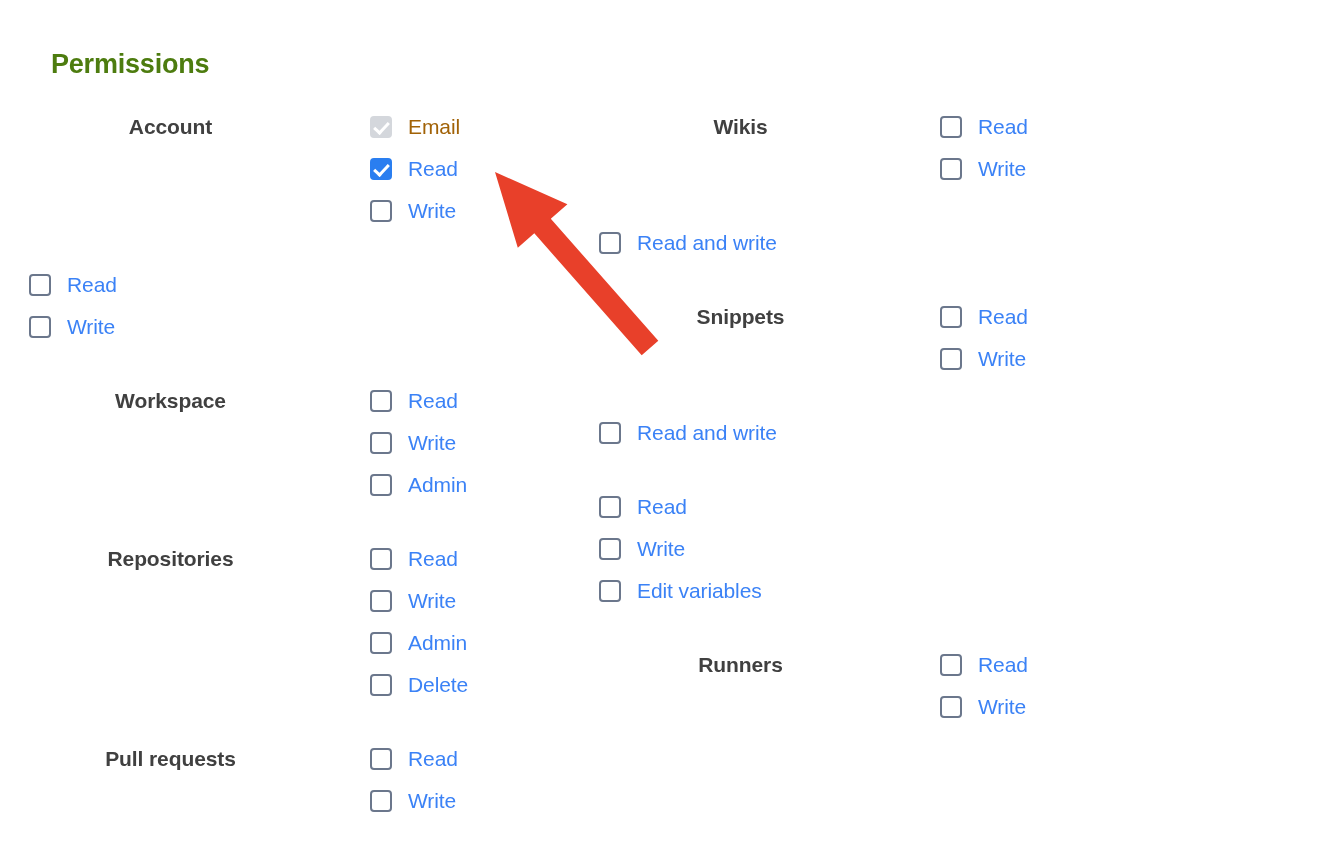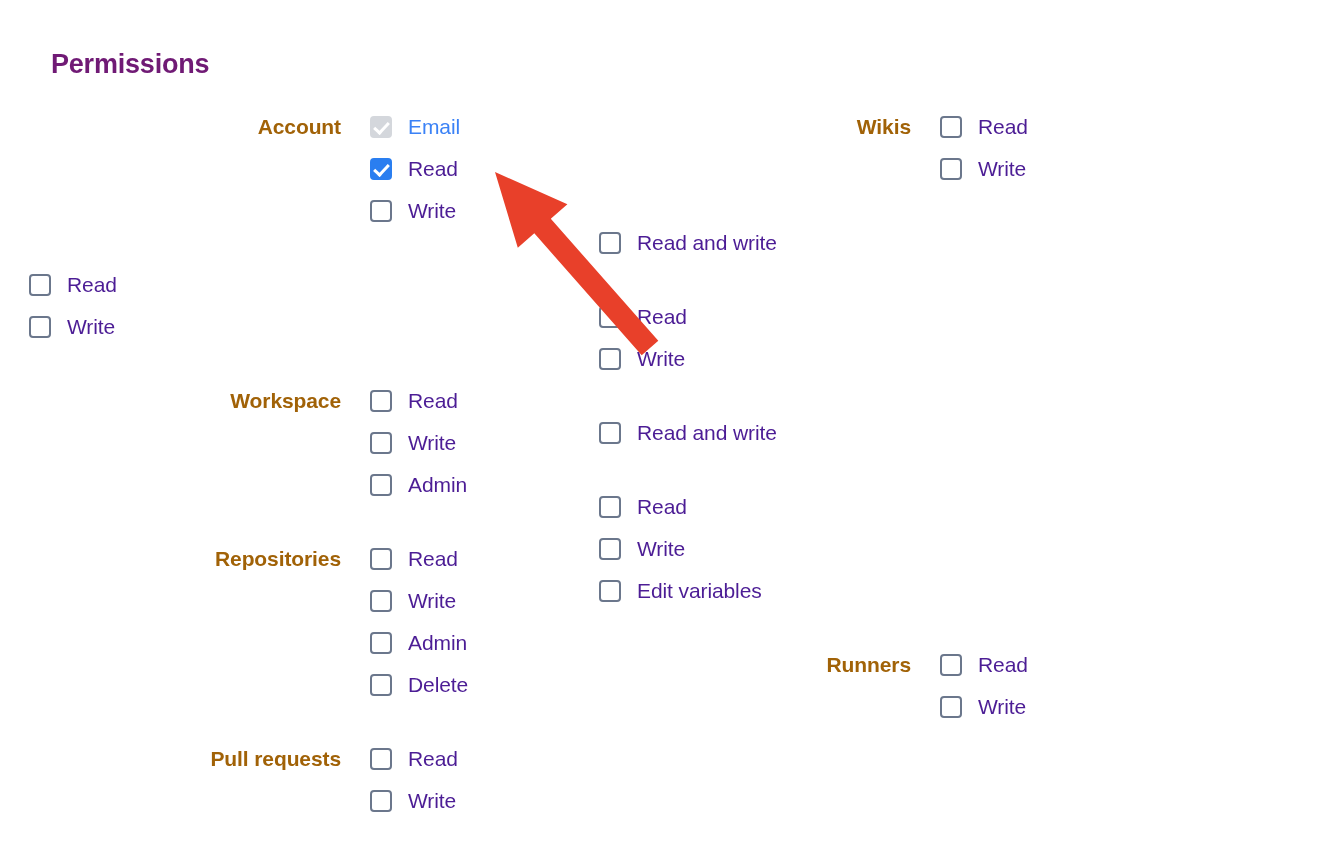--- a/index.html
+++ b/index.html
@@ -15,44 +15,44 @@
     -webkit-font-smoothing: antialiased;
     overflow: hidden;
   }
 
   #page-title {
     position: absolute;
     left: 51px;
     top: 49px;
     font-size: 27px;
     font-weight: bold;
-    color: #701a75;
+    color: #4d7c0f;
     letter-spacing: -0.2px;
   }
 
   .column {
     position: absolute;
     top: 106px;
   }
   #column-left  { left: 0px;   width: 700px; }
   #column-right { left: 570px; width: 700px; }
 
   .perm-group {
     display: flex;
     flex-direction: row;
     align-items: flex-start;
     margin-bottom: 32px;
   }
 
   .group-label {
     width: 341px;
-    text-align: right;
+    text-align: center;
     font-size: 21px;
     font-weight: bold;
-    color: #a16207;
+    color: #404040;
     line-height: 42px;
     padding-right: 0px;
     box-sizing: border-box;
     letter-spacing: -0.1px;
   }
 
   .group-options {
     margin-left: 29px;
     display: flex;
     flex-direction: column;
@@ -92,25 +92,25 @@
     width: 6px;
     height: 12px;
     border: solid #ffffff;
     border-width: 0 3px 3px 0;
     transform: rotate(43deg);
   }
 
   .option-label {
     margin-left: 16px;
     font-size: 21px;
-    color: #4c1d95;
+    color: #3b82f6;
     white-space: nowrap;
     letter-spacing: -0.1px;
   }
-  .option-label.muted { color: #3b82f6; }
+  .option-label.muted { color: #a16207; }
 
   #annotation-arrow {
     position: absolute;
     left: 0;
     top: 0;
     width: 1322px;
     height: 844px;
     pointer-events: none;
   }
 </style>
@@ -217,20 +217,21 @@
     </div>
     <div class="perm-group">
       <div class="group-options">
         <label class="option-row">
           <span class="cbx"></span>
           <span class="option-label">Read and write</span>
         </label>
       </div>
     </div>
     <div class="perm-group">
+      <div class="group-label">Snippets</div>
       <div class="group-options">
         <label class="option-row">
           <span class="cbx"></span>
           <span class="option-label">Read</span>
         </label>
         <label class="option-row">
           <span class="cbx"></span>
           <span class="option-label">Write</span>
         </label>
       </div>

